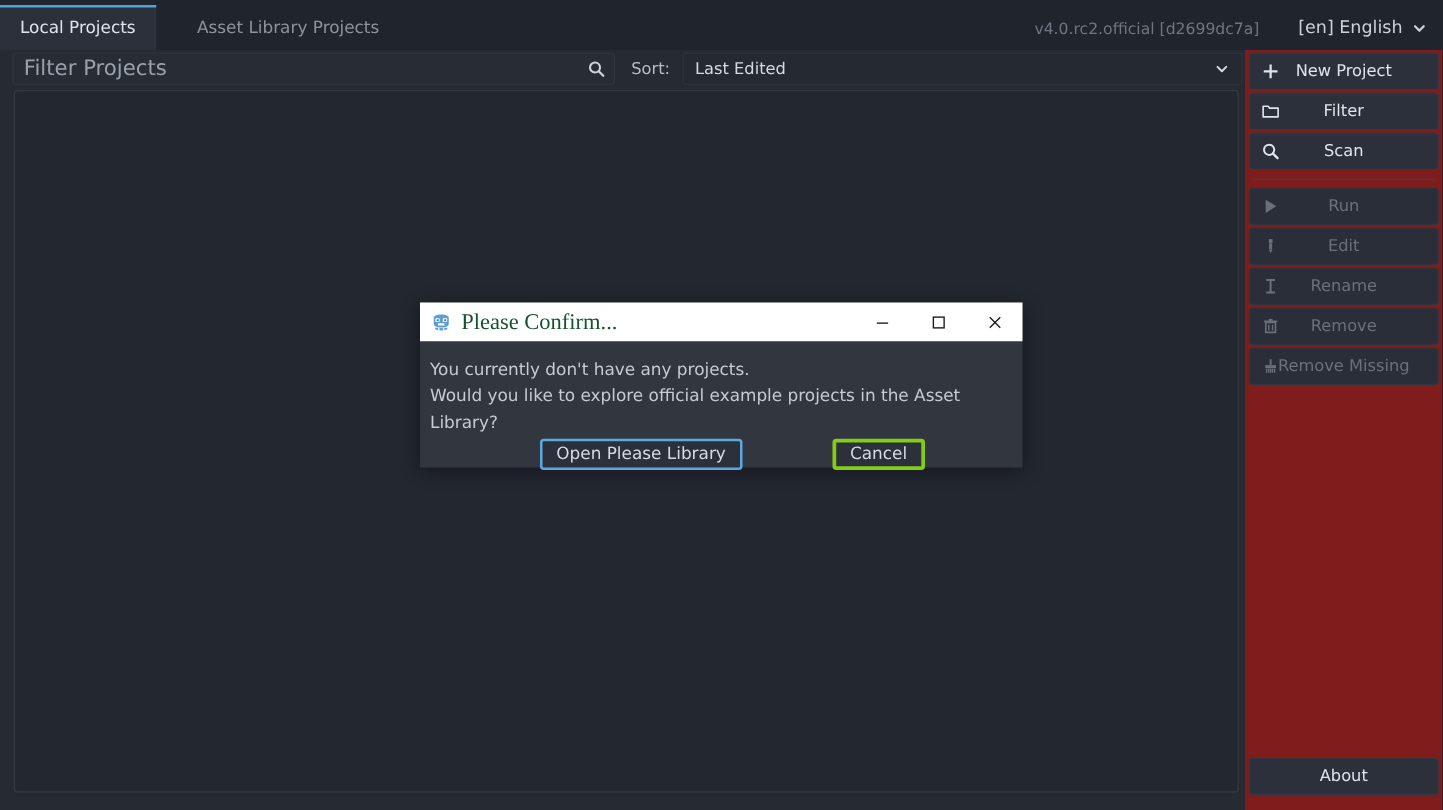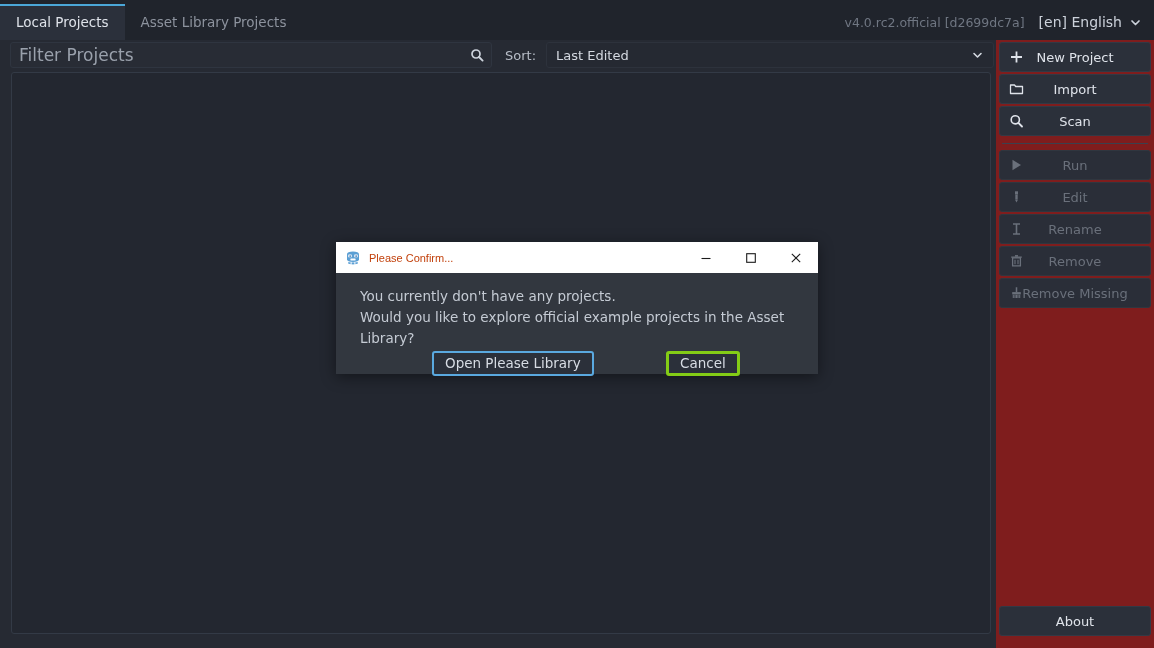--- a/index.html
+++ b/index.html
@@ -8,21 +8,21 @@
     background: #1f2229;
     font-family: "DejaVu Sans", "Liberation Sans", sans-serif;
     overflow: hidden;
   }
   .app { position: relative; width: 1154px; height: 648px; background: #262a33; }
 
   
   .tabbar {
     position: absolute; left: 0; top: 0; width: 1154px; height: 40px;
     background: #20242c;
-    display: flex; align-items: flex-end;
+    display: flex; align-items: flex-end; gap: 17px;
   }
   .tab {
     position: relative;
     height: 36px; padding: 0 16px;
     display: flex; align-items: center;
     font-size: 13.5px; color: #8d939e;
     background: transparent;
     cursor: pointer;
   }
   .tab.active {
@@ -128,28 +128,28 @@
     width: 482px; height: 132px;
     background: #32373f;
     box-shadow: 0 3px 14px rgba(0,0,0,0.45);
   }
   .dlg-titlebar {
     height: 31px; background: #ffffff;
     display: flex; align-items: center;
     padding-left: 9px;
   }
   .dlg-icon { width: 16px; height: 16px; line-height: 0; margin-right: 8px; }
-  .dlg-title { font-size: 11px; color: #c2410c; flex: 1;
-    font-family: Liberation Sans, sans-serif; }
+  .dlg-title { font-size: 18px; color: #14532d; flex: 1;
+    font-family: Liberation Serif, serif; }
   .wbtn {
     width: 45px; height: 31px;
     display: flex; align-items: center; justify-content: center;
     cursor: pointer;
   }
-  .dlg-body { padding: 13px 0 0 8px; margin-left: 16px; }
+  .dlg-body { padding: 13px 0 0 8px; }
   .dlg-line { font-size: 13.5px; color: #c5cbd4; line-height: 21px; }
   .dlg-actions {
     position: absolute; left: 0; right: 0; bottom: 11px;
     display: flex; align-items: center;
   }
   .dlg-btn {
     height: 25px; padding: 0 11px;
     background: #2b303a;
     border: 3px solid #84cc16; border-radius: 3px;
     display: flex; align-items: center; justify-content: center;
@@ -217,21 +217,21 @@
       </span>
       <span>New Project</span>
     </div>
 
     <div class="sbtn">
       <span class="sicon">
         <svg width="15" height="15" viewBox="0 0 15 15">
           <path d="M1.5 3.5 h4 l1.2 1.5 h6.8 v7 h-12 z" fill="none" stroke="#dfe3ea" stroke-width="1.3" stroke-linejoin="round"></path>
         </svg>
       </span>
-      <span>Import</span>
+      <span>Filter</span>
     </div>
 
     <div class="sbtn">
       <span class="sicon">
         <svg width="15" height="15" viewBox="0 0 15 15">
           <circle cx="6.3" cy="6.3" r="4.1" fill="none" stroke="#dfe3ea" stroke-width="1.6"></circle>
           <line x1="9.4" y1="9.4" x2="13" y2="13" stroke="#dfe3ea" stroke-width="1.9" stroke-linecap="round"></line>
         </svg>
       </span>
       <span>Scan</span>

